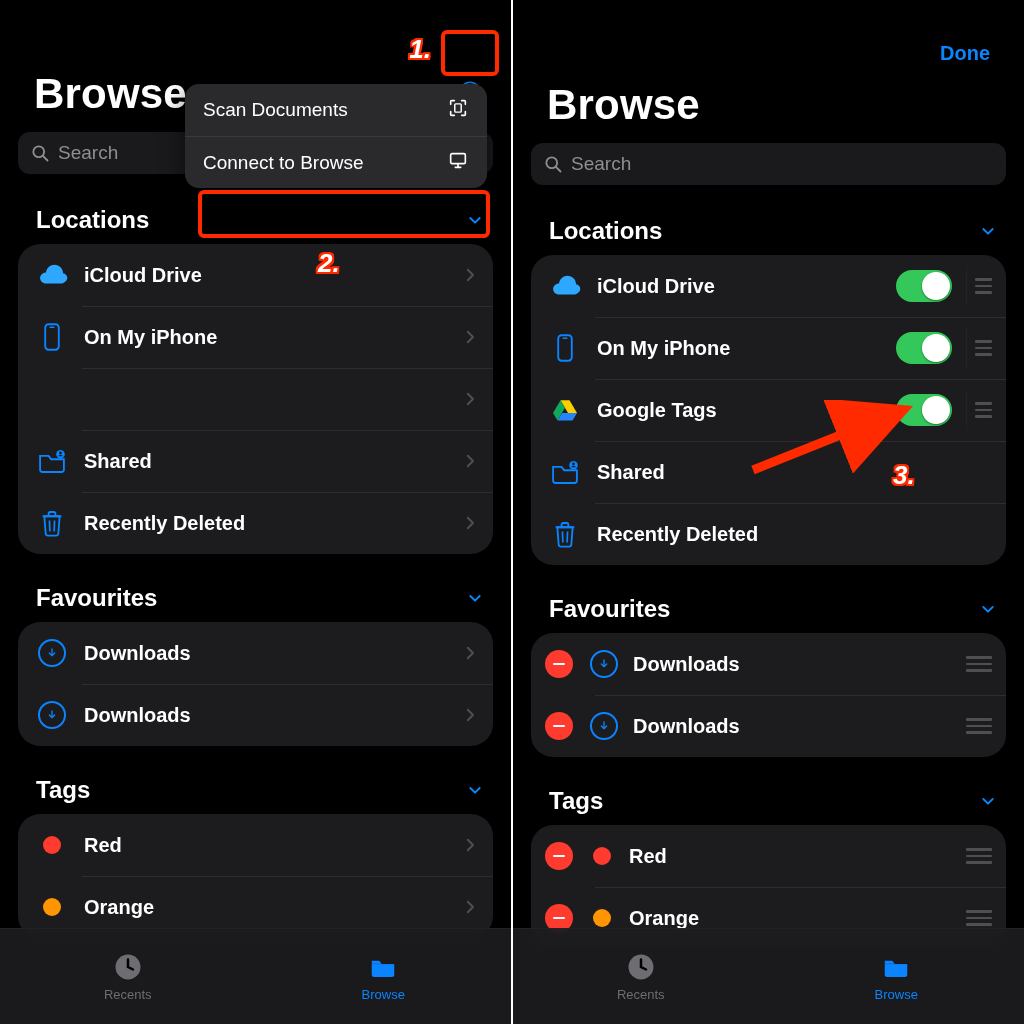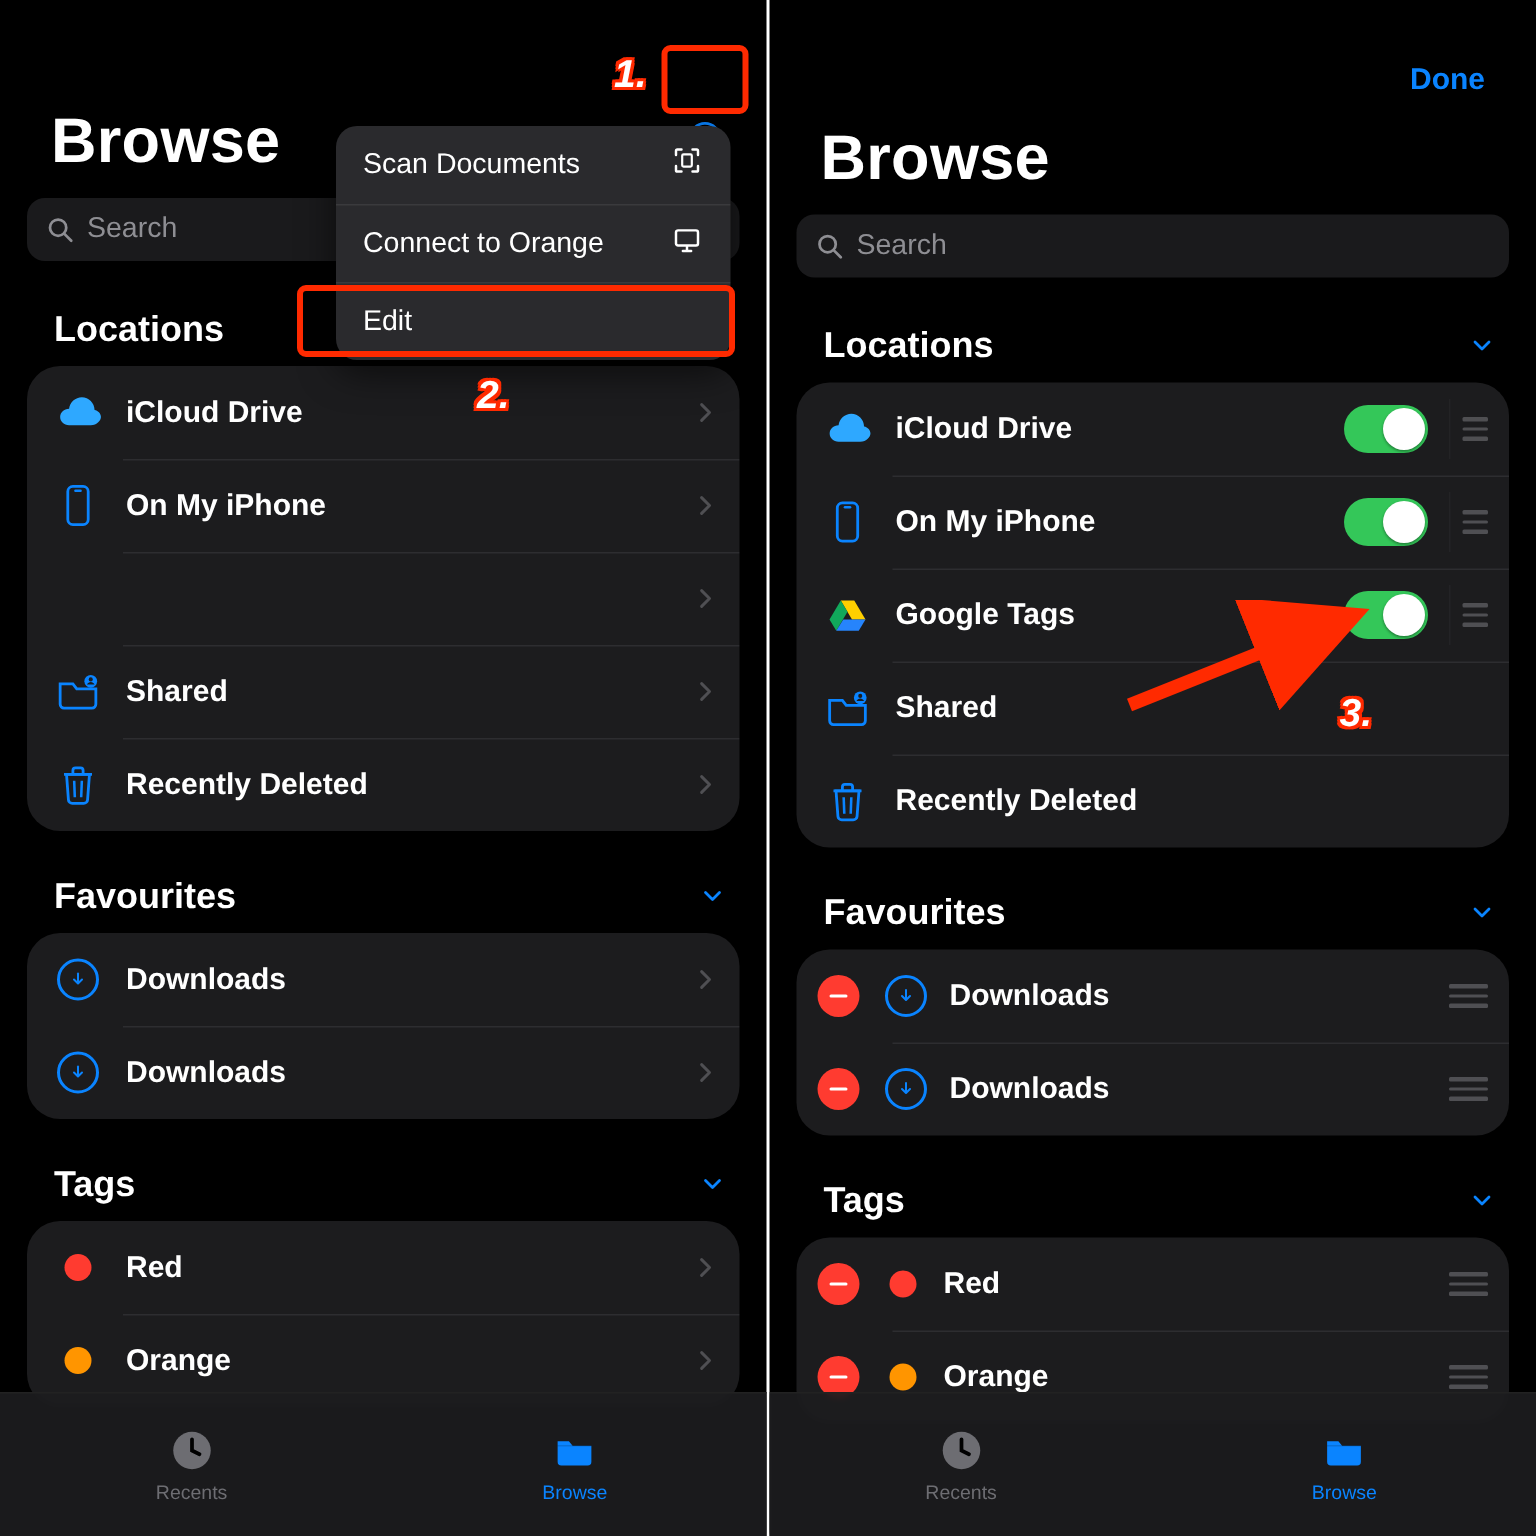--- a/index.html
+++ b/index.html
@@ -79,21 +79,21 @@
   .tabbar{
     position:absolute;left:0;right:0;bottom:0;height:96px;background:rgba(28,28,30,.92);
     display:flex;border-top:1px solid #222; backdrop-filter:blur(2px);
   }
   .tab{flex:1;display:flex;flex-direction:column;align-items:center;justify-content:center;gap:2px;font-size:13px;}
   .tab.inactive{color:#6d6d72;}
   .tab.active{color:var(--blue);}
   .tab svg{width:30px;height:30px;}
   
   .popup{
-    position:absolute;top:84px;right:24px;width:263px;background:#2a2a2d;border-radius:14px;
+    position:absolute;top:84px;right:24px;width:302px;background:#2a2a2d;border-radius:14px;
     overflow:hidden;z-index:5;box-shadow:0 8px 24px rgba(0,0,0,.6);
   }
   .popup .prow{
     height:52px;display:flex;align-items:center;justify-content:space-between;padding:0 18px;
     font-size:19px;color:#fff;
   }
   .popup .prow + .prow{border-top:1px solid #3a3a3d;}
   
   .annot-box{position:absolute;border:4px solid var(--annot);border-radius:6px;z-index:8;}
   .annot-num{
@@ -344,28 +344,24 @@
   </div>
 
   <div class="popup">
     <div class="prow">
       <span>Scan Documents</span>
       <span style="color:#fff"><svg width="22" height="22">
             <use href="#i-scan"></use>
           </svg></span>
     </div>
     <div class="prow">
-      <span>Connect to Orange</span>
+      <span>Connect to Browse</span>
       <span style="color:#fff"><svg width="22" height="22">
             <use href="#i-server"></use>
           </svg></span>
-    </div>
-    <div class="prow">
-      <span>Edit</span>
-      <span></span>
     </div>
   </div>
 
   <div class="annot-box" style="top:30px;right:12px;width:58px;height:46px;"></div>
   <div class="annot-num" style="top:34px;right:80px;">1.</div>
   <div class="annot-box" style="top:190px;left:198px;width:292px;height:48px;"></div>
   <div class="annot-num" style="top:248px;left:318px;">2.</div>
 
   <div class="tabbar">
     <div class="tab inactive">

